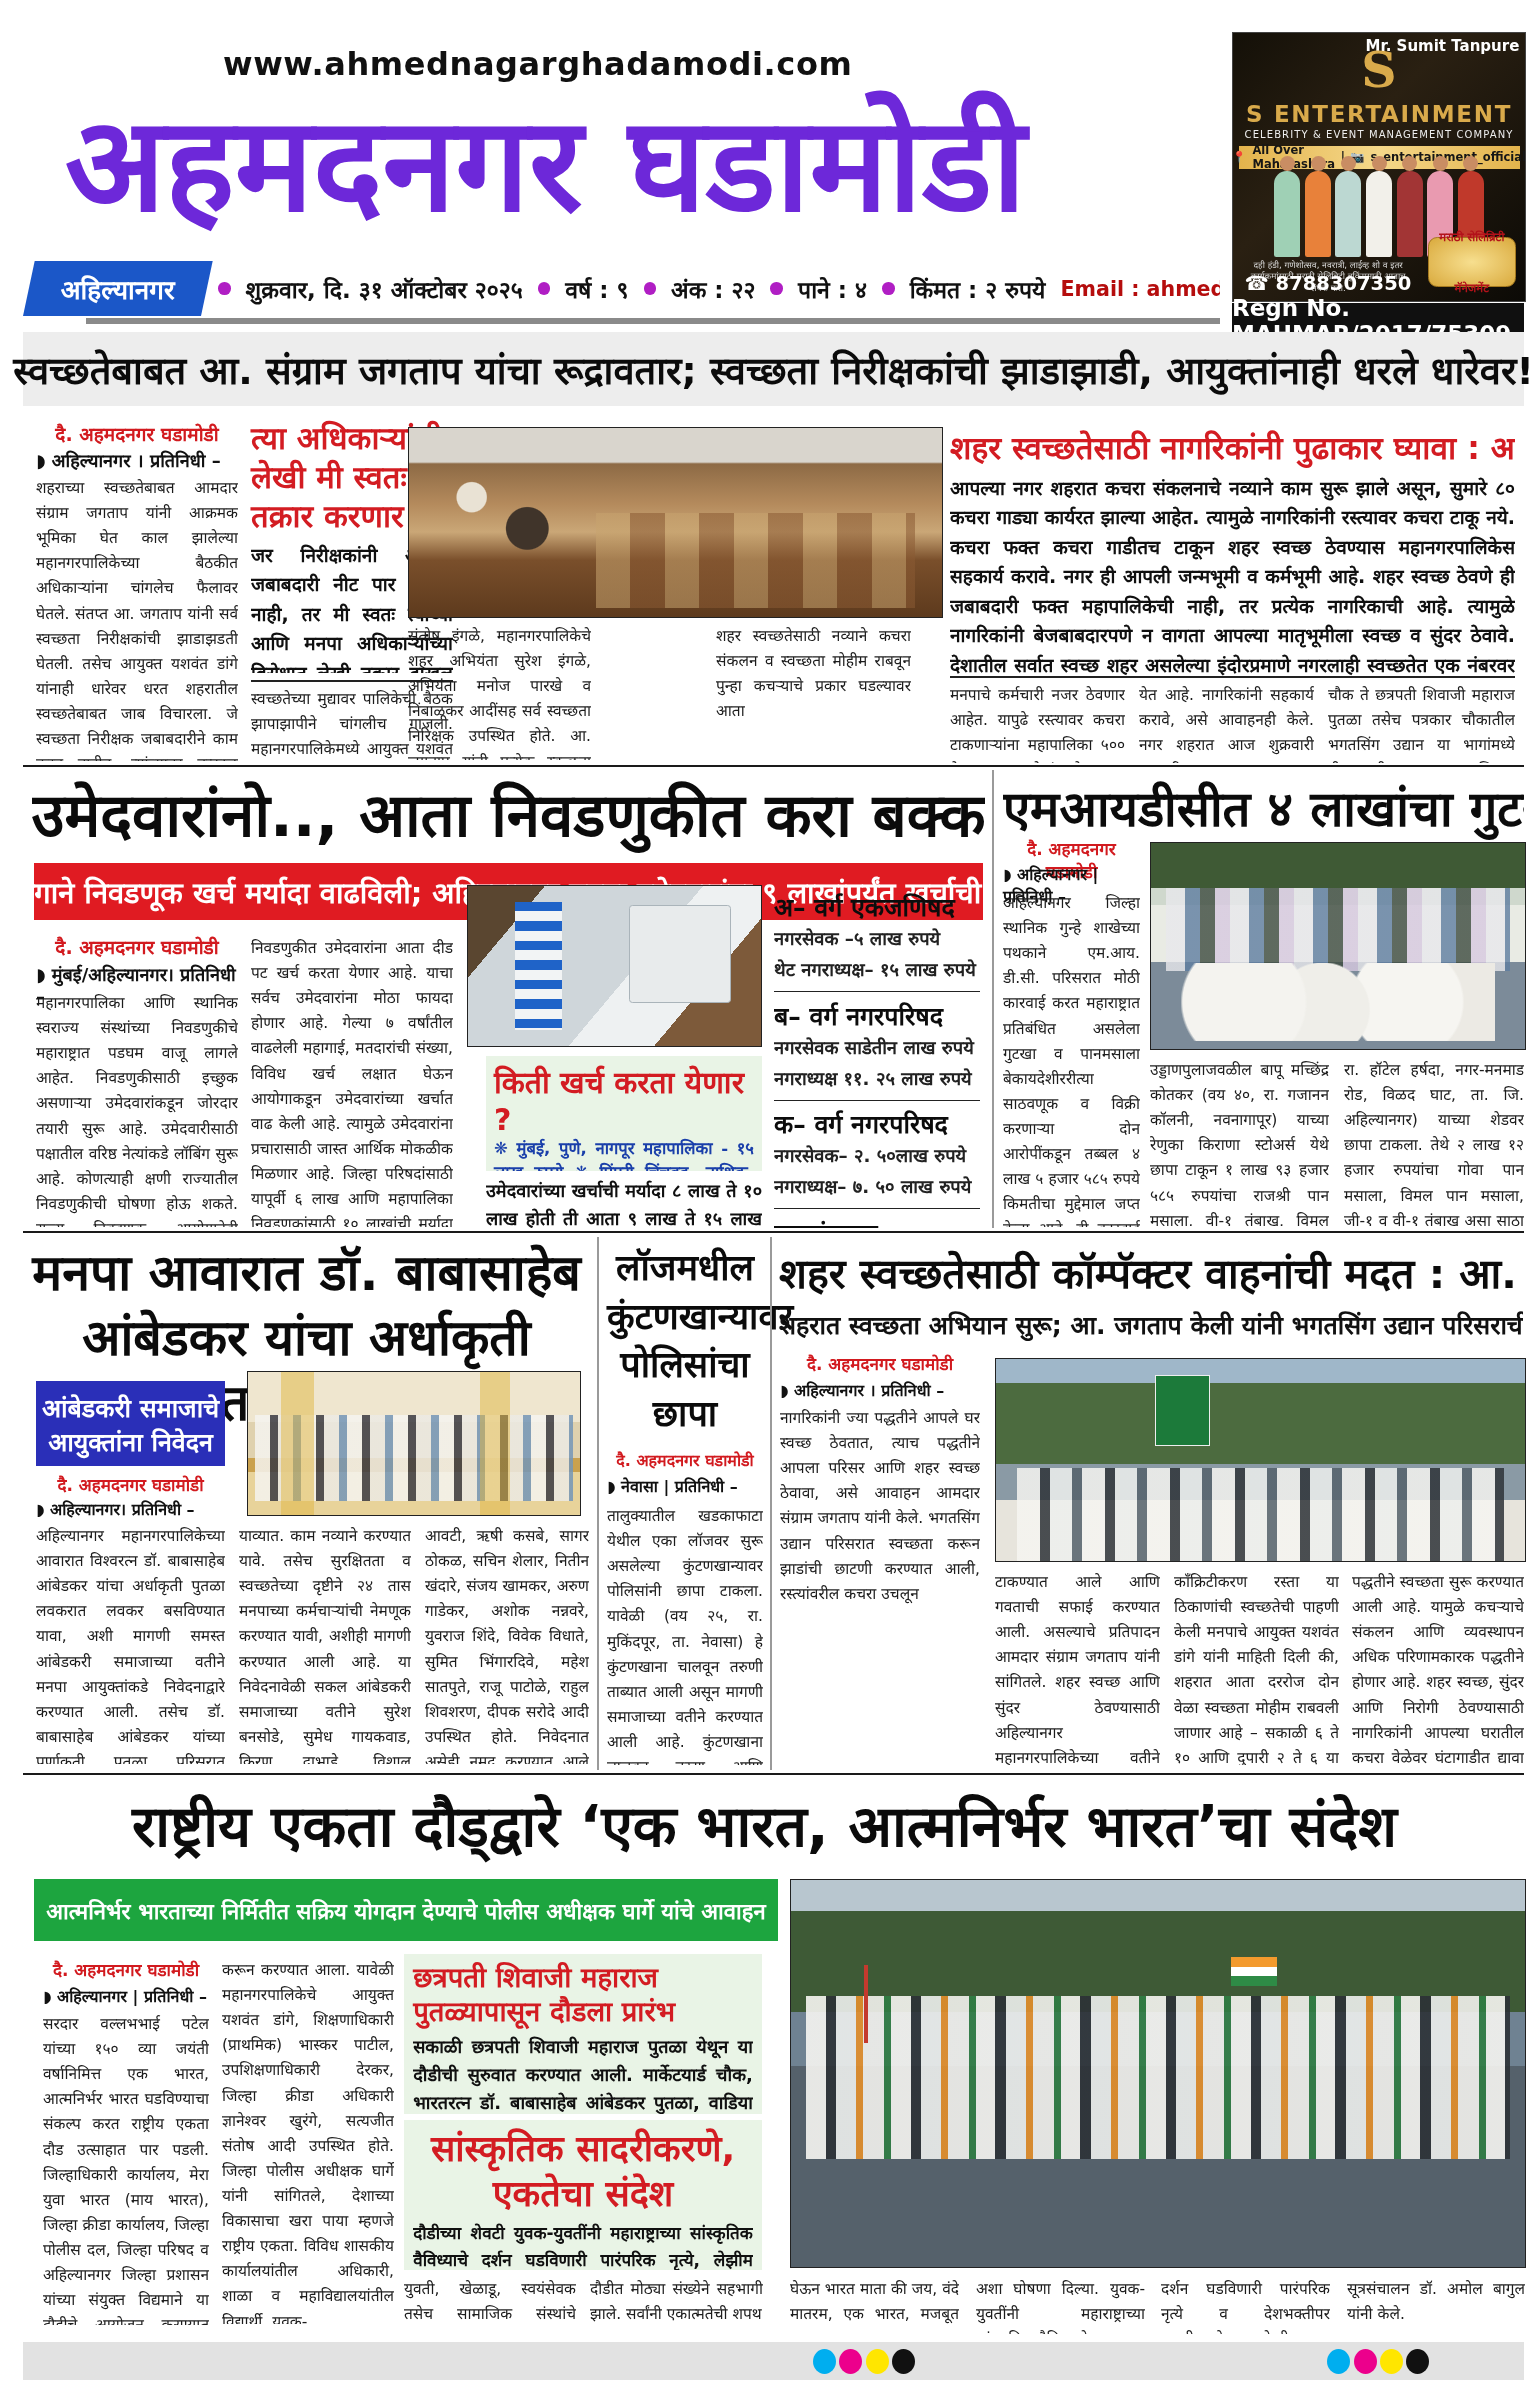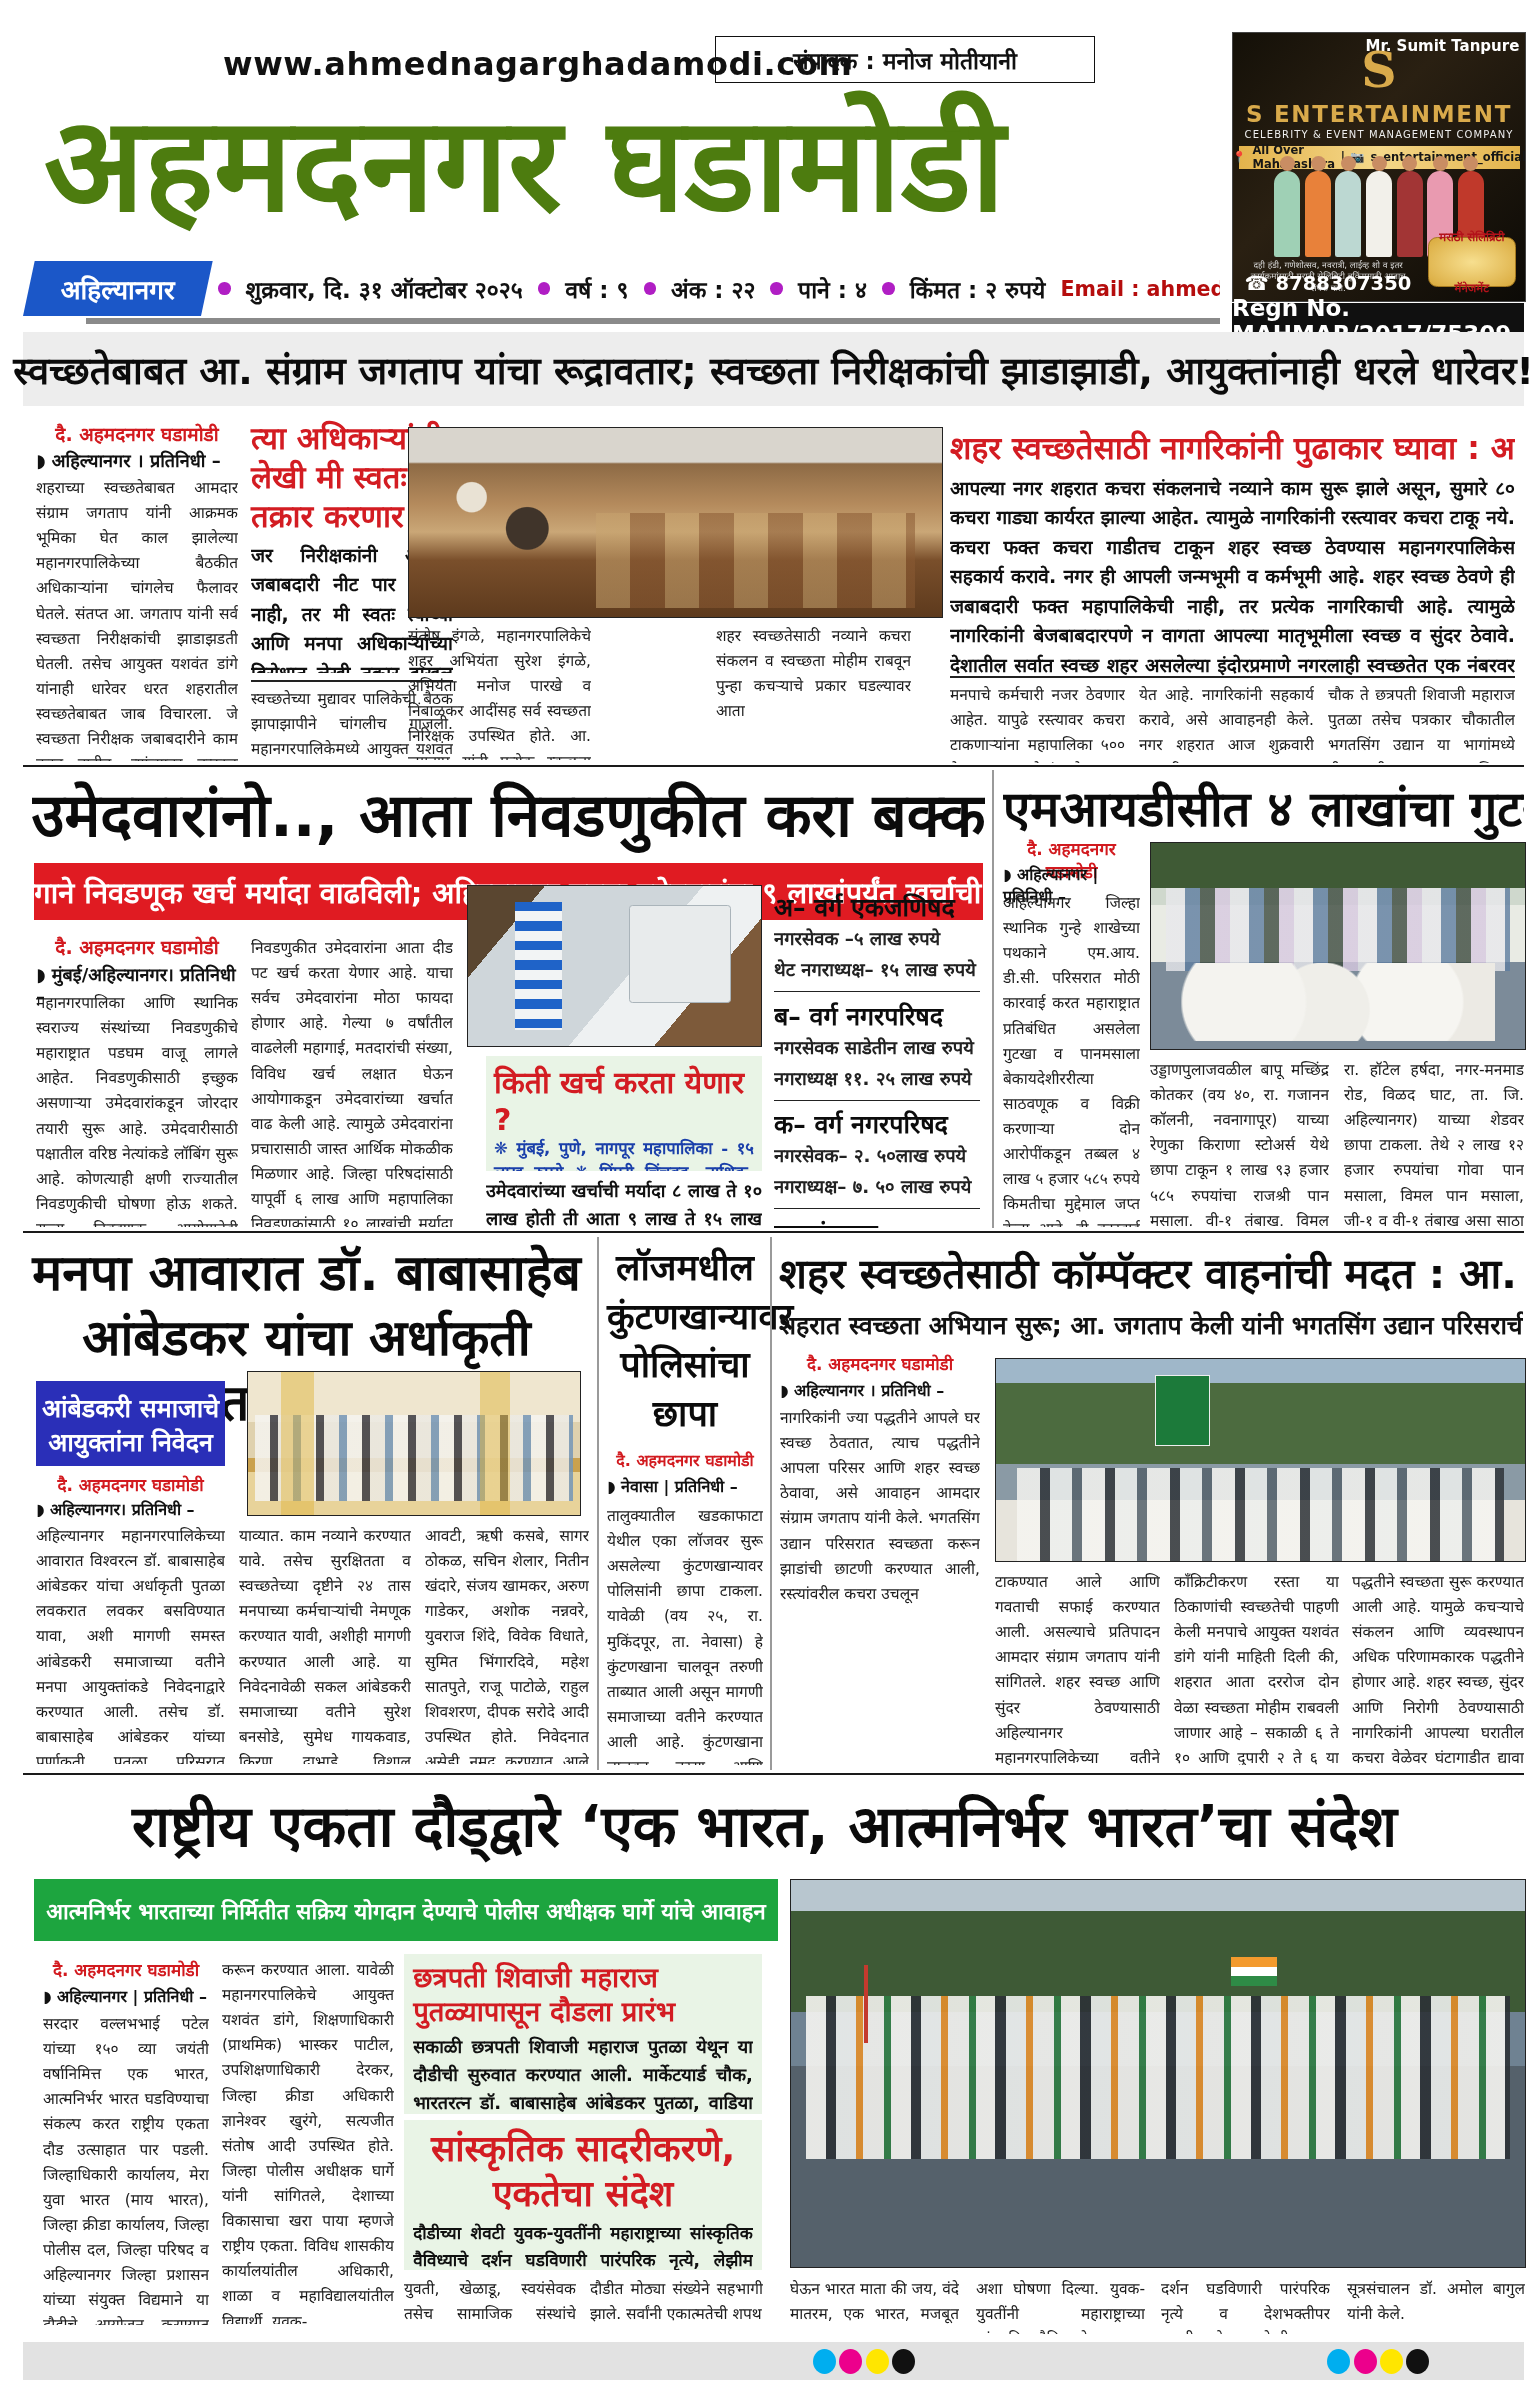--- a/index.html
+++ b/index.html
@@ -22,23 +22,22 @@
   .fig{width:26px;height:86px;border-radius:12.6px 12.6px 2.3px 2.3px;position:relative;flex:0 0 auto;}
   .fig::before{content:"";position:absolute;top:-15px;left:5.7px;width:15px;height:15px;border-radius:50%;background:#c98d63;}
 </style>
 </head>
 <body>
 
 <div class="page">
 
   <div class="abs" style="left:223px;top:45px;width:435px;font-size:32px;font-weight:bold;letter-spacing:0.6px;">www.ahmednagarghadamodi.com</div>
 
-  <div class="abs" style="left:715px;top:36px;width:378px;height:45px;border:1.7px solid #111;display:flex;align-items:center;justify-content:center;font-size:23px;font-weight:bold;">संपादक : मनोज मोतीयानी</div>
-
-  <div class="abs" style="left:44px;top:73px;width:1174px;height:184px;color:#4d7c0f;font-weight:800;font-size:131px;line-height:184px;white-space:nowrap;overflow:hidden;">अहमदनगर घडामोडी</div>
+
+  <div class="abs" style="left:65px;top:73px;width:1174px;height:184px;color:#6d28d9;font-weight:800;font-size:131px;line-height:184px;white-space:nowrap;overflow:hidden;">अहमदनगर घडामोडी</div>
 
   <div class="abs" style="left:1232px;top:31.5px;width:292px;height:268px;background:linear-gradient(135deg,#141008 0%,#2a2012 40%,#0c0a06 100%);border:1.1px solid #444;color:#fff;overflow:hidden;">
     <div class="abs" style="right:5.7px;top:4.6px;font-size:15px;font-weight:bold;color:#fff;">Mr. Sumit Tanpure</div>
     <div class="abs" style="left:0;top:8px;width:100%;text-align:center;font-family:'DejaVu Serif','Liberation Serif',serif;font-size:49px;color:#d9aa4b;font-weight:bold;">S</div>
     <div class="abs" style="left:0;top:68px;width:100%;text-align:center;font-size:23px;letter-spacing:1.7px;color:#d9aa4b;font-weight:bold;">S ENTERTAINMENT</div>
     <div class="abs" style="left:0;top:96px;width:100%;text-align:center;font-size:10px;letter-spacing:1.1px;color:#eee;">CELEBRITY &amp; EVENT MANAGEMENT COMPANY</div>
     <div class="abs" style="left:5.7px;top:113px;width:281px;height:23px;background:linear-gradient(90deg,#e3b34c,#f5d88a,#e3b34c);display:flex;align-items:center;justify-content:center;gap:5.7px;color:#161616;font-size:11.5px;font-weight:bold;">
       <span>📍</span>
       <span>All Over Maharashtra</span>
       <span>|</span>

